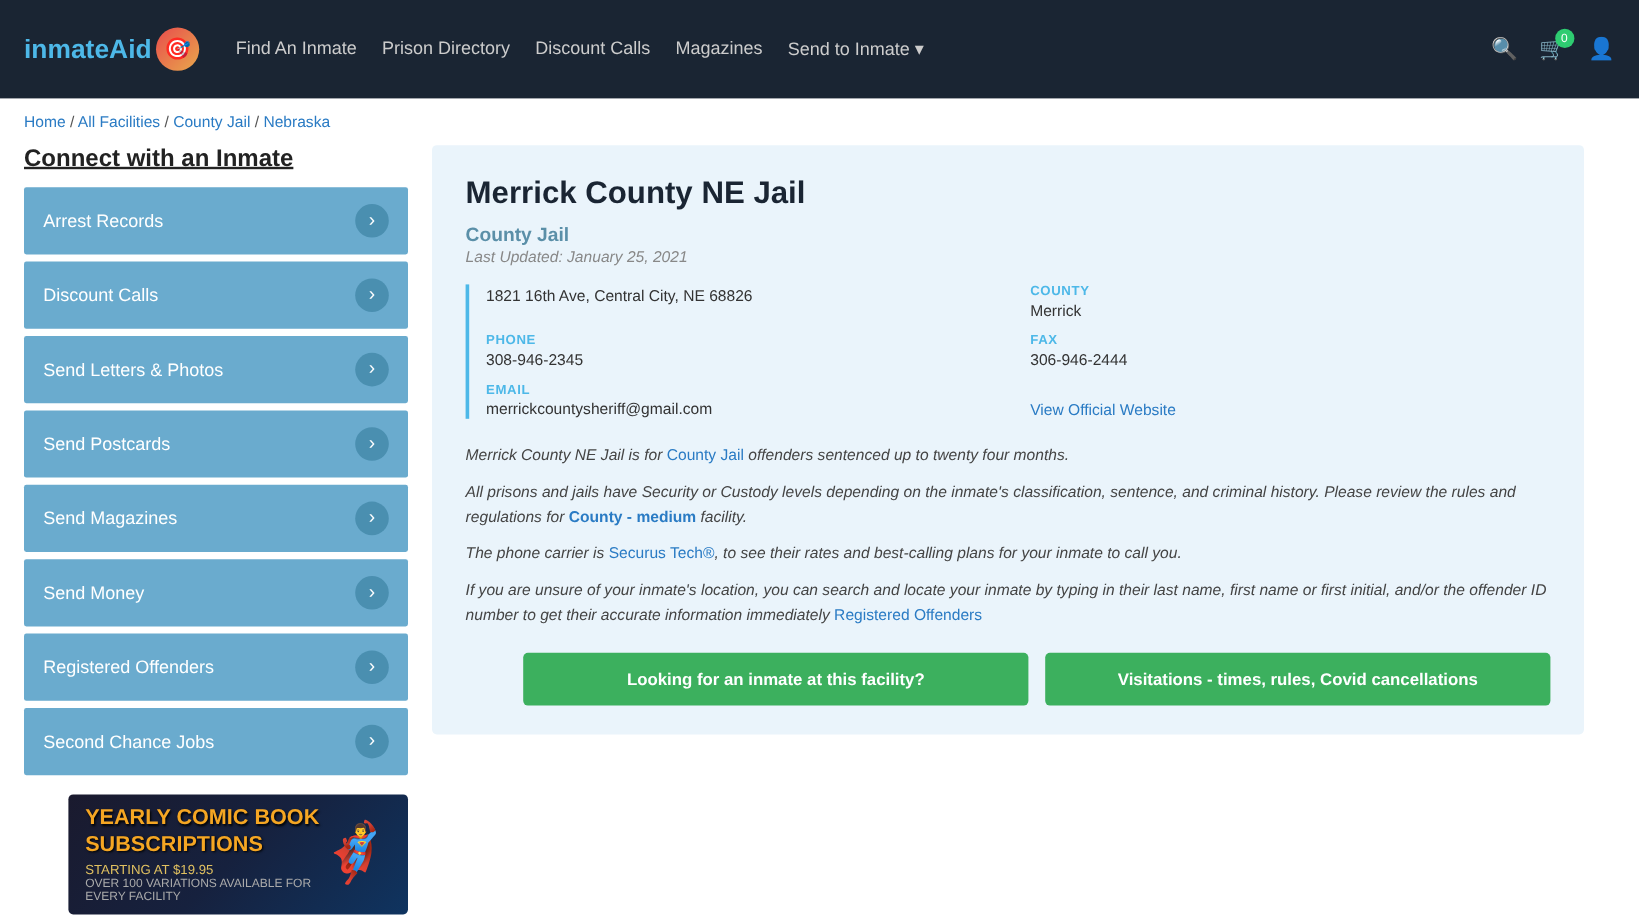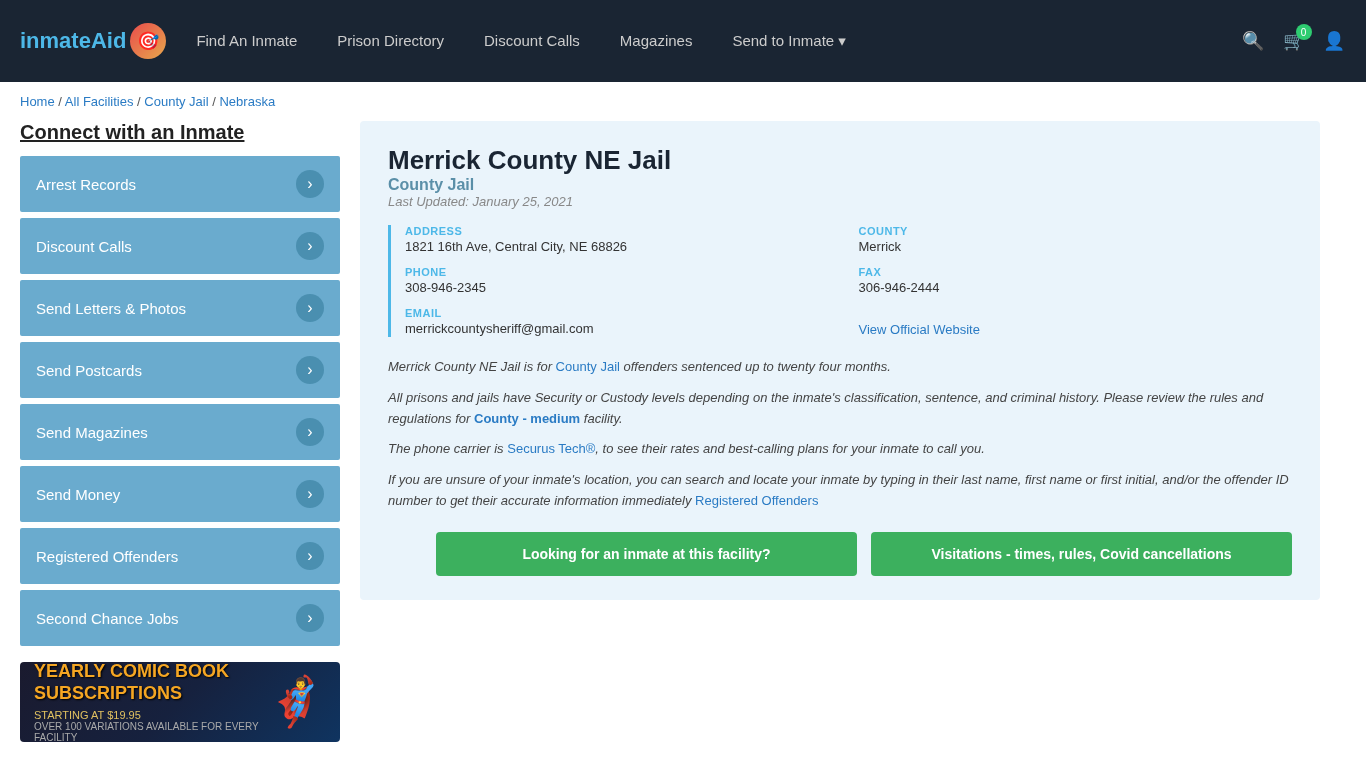--- a/index.html
+++ b/index.html
@@ -29,21 +29,21 @@
       background: linear-gradient(135deg, #e84c4c, #e8a84c);
       border-radius: 50%;
       margin-left: 4px;
       display: inline-flex;
       align-items: center;
       justify-content: center;
       font-size: 18px;
     }
     .nav-links {
       display: flex;
-      gap: 40px;
+      gap: 21px;
       flex: 1;
     }
     .nav-link {
       color: #ccc;
       text-decoration: none;
       font-size: 15px;
       white-space: nowrap;
       cursor: pointer;
     }
     .nav-right {
@@ -123,27 +123,28 @@
       display: flex; align-items: center; justify-content: center;
       font-size: 16px;
       flex-shrink: 0;
     }
 
     
     .ad-banner {
       margin-top: 16px;
       background: linear-gradient(135deg, #1a1a2e 0%, #16213e 50%, #0f3460 100%);
       border-radius: 4px;
-      height: 80px;
+      height: 100px;
       display: flex;
       align-items: center;
       justify-content: center;
       overflow: hidden;
       position: relative;
       padding: 10px 14px;
+      margin-left: 37px;
     }
     .ad-text-block { flex: 1; }
     .ad-title {
       font-size: 18px;
       font-weight: bold;
       color: #f5a623;
       text-shadow: 1px 1px 2px #000;
       line-height: 1.2;
       text-transform: uppercase;
     }
@@ -165,21 +166,21 @@
     .content { flex: 1; }
     .facility-card {
       background: #eaf4fb;
       border-radius: 4px;
       padding: 24px 28px;
     }
     .facility-name {
       font-size: 26px;
       font-weight: bold;
       color: #1a2533;
-      margin-bottom: 0;
+      margin-bottom: 12px;
     }
     .facility-type {
       font-size: 16px;
       color: #5a8fa8;
       font-weight: bold;
     }
     .facility-updated {
       font-size: 13px;
       color: #888;
       font-style: italic;
@@ -320,21 +321,20 @@
   </aside>
 
   <main class="content">
     <div class="facility-card">
       <h1 class="facility-name">Merrick County NE Jail</h1>
       <div class="facility-type">County Jail</div>
       <div class="facility-updated">Last Updated: January 25, 2021</div>
 
       <div class="info-grid">
         <div>
-          <div class="info-label">ADDRESS</div>
           <div class="info-value">1821 16th Ave, Central City, NE 68826</div>
         </div>
         <div>
           <div class="info-label">COUNTY</div>
           <div class="info-value">Merrick</div>
         </div>
         <div>
           <div class="info-label">PHONE</div>
           <div class="info-value">308-946-2345</div>
         </div>

